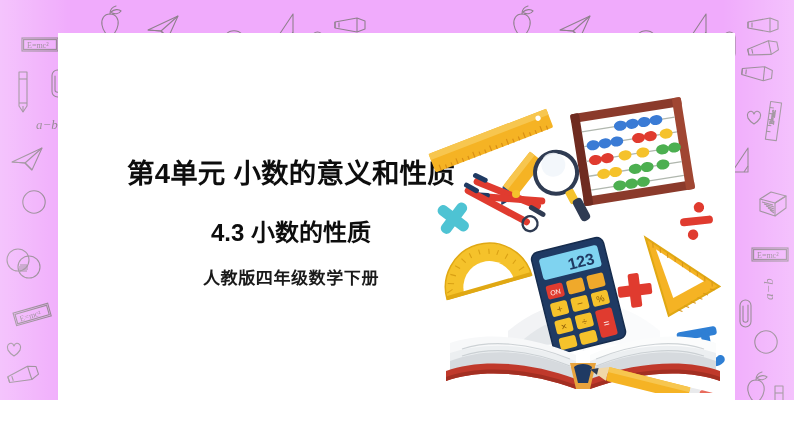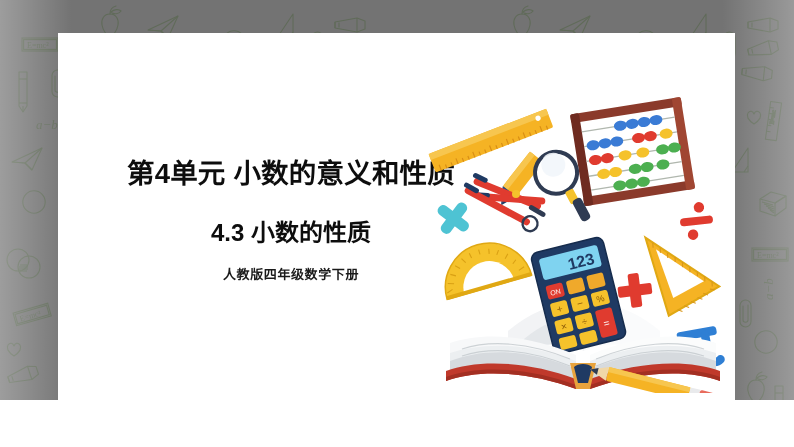--- a/index.html
+++ b/index.html
@@ -10,21 +10,21 @@
     height: 447px;
     overflow: hidden;
     font-family: "Liberation Sans", "DejaVu Sans", sans-serif;
   }
 
   
   .stage {
     position: relative;
     width: 794px;
     height: 400px;
-    background: #737373;
+    background: #f0abfc;
     overflow: hidden;
   }
 
   .doodle-layer {
     position: absolute;
     inset: 0;
     opacity: .62;
     pointer-events: none;
   }
   .doodle-layer svg { display: block; width: 794px; height: 447px; }
@@ -75,21 +75,21 @@
     margin-top: 29px;
     font-size: 24px;
     font-weight: 700;
     color: #0d0d0d;
     line-height: 1.18;
     white-space: nowrap;
   }
 
   .title-edition {
     margin-top: 17px;
-    font-size: 13px;
+    font-size: 17px;
     font-weight: 700;
     color: #1a1a1a;
     letter-spacing: .6px;
     white-space: nowrap;
     text-align: center;
   }
 
   
   .illustration {
     position: absolute;

